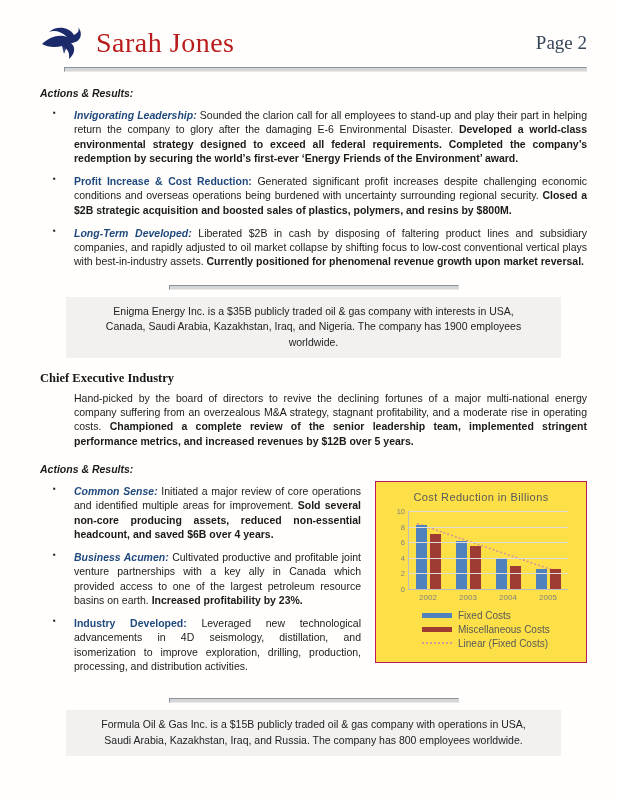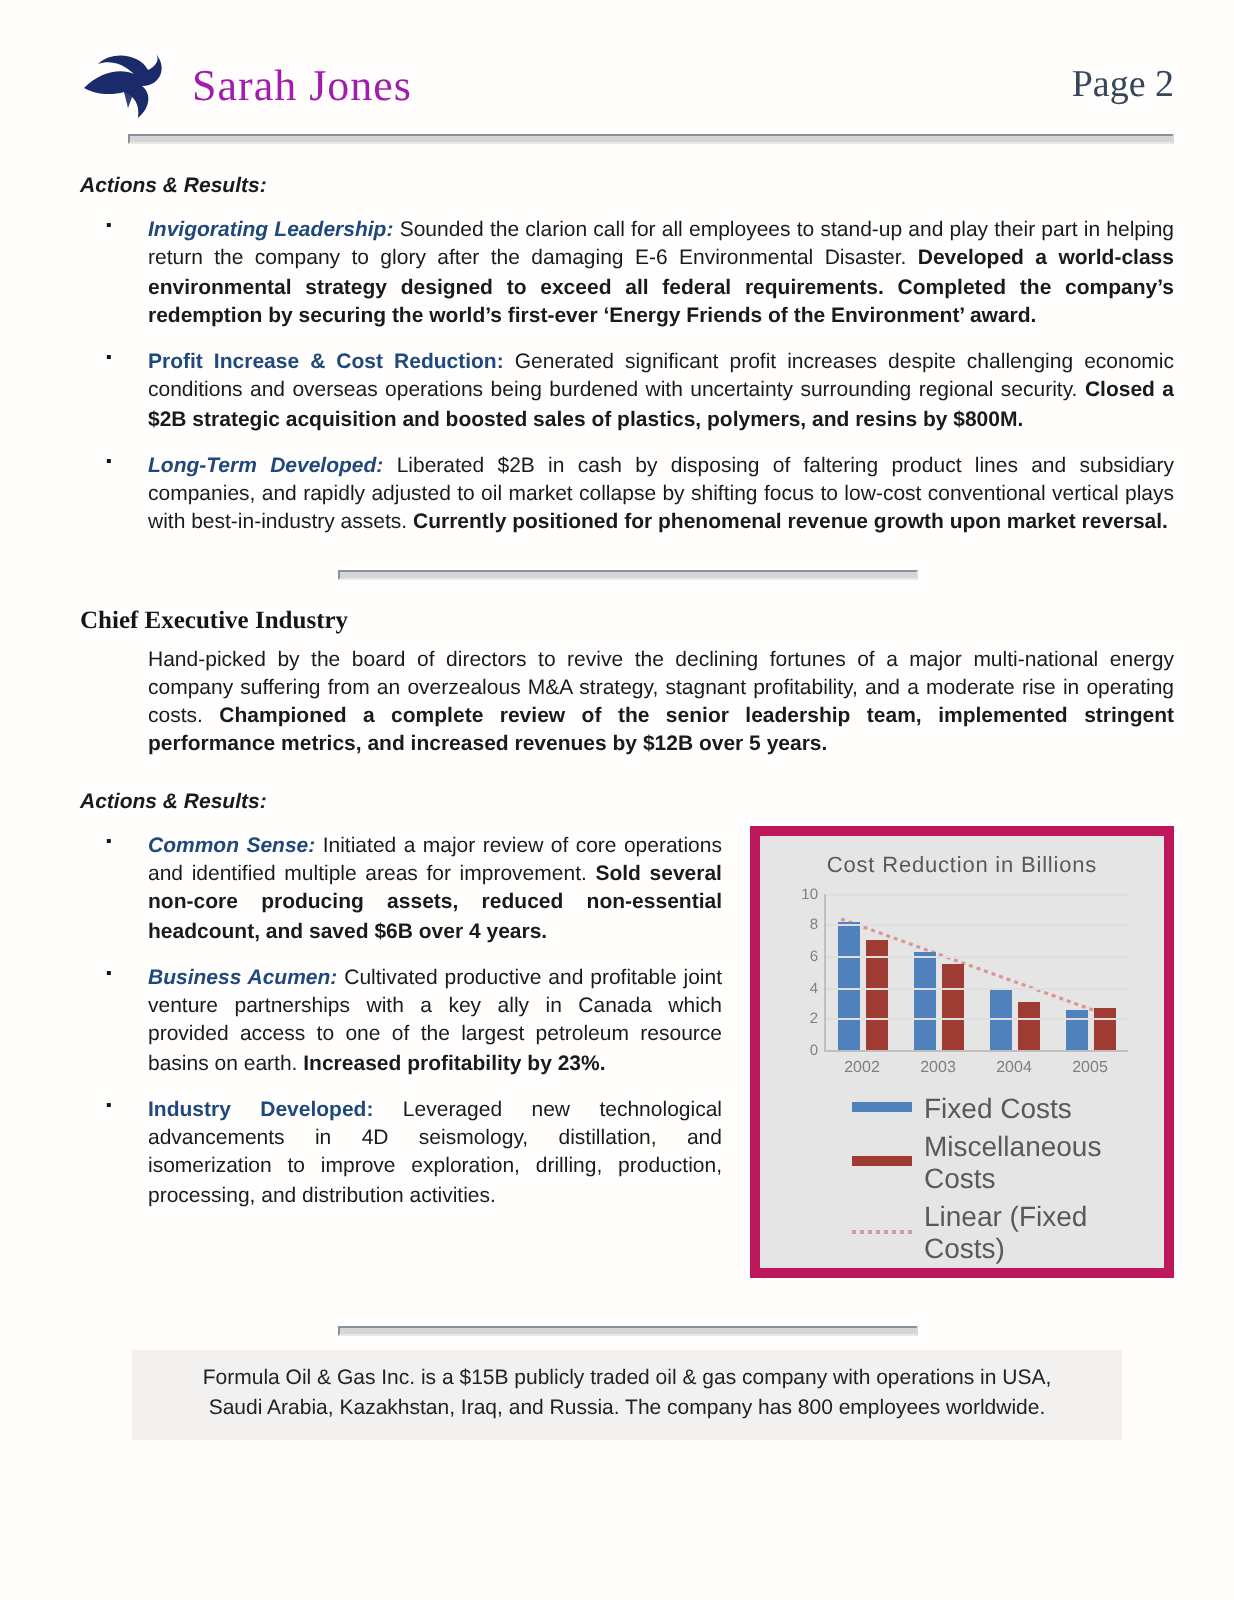--- a/index.html
+++ b/index.html
@@ -5,56 +5,56 @@
   html,body{margin:0;padding:0;background:#e8e8e8;}
   #page{
     width:617px;height:800px;margin:0 auto;background:#fffefc;
     font-family:"Liberation Sans",sans-serif;color:#1a1a1a;
     position:relative;overflow:hidden;box-sizing:border-box;
     padding:24px 30px 0 40px;
   }
   
   .hdr{display:flex;align-items:center;}
   .hdr .logo{width:46px;height:38px;flex:0 0 auto;}
-  .hdr .name{font-family:"Liberation Serif",serif;font-size:22px;color:#a21caf;margin-left:10px;letter-spacing:.5px;}
+  .hdr .name{font-family:"Liberation Serif",serif;font-size:28px;color:#b91c1c;margin-left:10px;letter-spacing:.5px;}
   .hdr .pg{margin-left:auto;font-family:"Liberation Serif",serif;font-size:19px;color:#37465a;}
   .hdr-rule{height:3px;background:#d6d6d6;border:1px solid;border-color:#87929c #dcdcdc #e9e9e9 #87929c;margin:5px 0 0 24px;}
   
   .actions{font-weight:bold;font-size:10.5px;margin:15px 0 2px;font-style:italic;}
   ul.blts{list-style:none;margin:0;padding:0;}
   ul.blts li{position:relative;padding-left:34px;margin:9px 0;font-size:10.5px;line-height:1.36;text-align:justify;}
   .bm{position:absolute;left:13px;top:0;font-size:8px;color:#111;}
   .lead{font-weight:bold;color:#1f497d;}
   .lead.it{font-style:italic;}
   .bld{font-weight:bold;}
   
   .divider{width:288px;height:3px;margin:16px auto 7px;background:#d6d6d6;border:1px solid;border-color:#87929c #dcdcdc #e9e9e9 #87929c;}
   .sec-head{text-align:center;font-family:"Liberation Serif",serif;font-size:13.5px;color:#111;margin:2px 0 8px;}
   .sec-head .co{font-weight:bold;}
   .sum-box{background:#f2f1f0;margin:0 26px;padding:7px 30px;font-size:10.5px;line-height:1.5;text-align:center;color:#222;}
   .role{font-family:"Liberation Serif",serif;font-weight:bold;font-size:12.5px;margin:13px 0 5px;color:#161616;}
   .role-desc{margin:0 0 0 34px;font-size:10.5px;line-height:1.36;text-align:justify;}
   .sec{overflow:visible;}
   
   .chart-box{
-    float:right;width:212px;margin:4px 0 8px 14px;border:5px solid #be185d;
-    background:#e5e5e5;padding:9px 8px 2px;box-sizing:border-box;
+    float:right;width:212px;margin:4px 0 8px 14px;border:1px solid #be185d;
+    background:#fde047;padding:9px 8px 13px;box-sizing:border-box;
   }
   .chart-title{font-size:11px;color:#595959;text-align:center;letter-spacing:.4px;}
   .plot-wrap{position:relative;margin:8px 10px 0 24px;}
   .plot{position:relative;height:78px;border-left:1px solid #bfbfbf;border-bottom:1px solid #bfbfbf;}
   .gline{position:absolute;left:0;right:0;height:1px;background:#e0dedd;}
   .ylab{position:absolute;right:100%;margin-right:4px;font-size:7.5px;color:#7f7f7f;transform:translateY(-50%);}
   .bars{position:absolute;inset:0;display:flex;align-items:flex-end;justify-content:space-around;}
   .bgrp{display:flex;align-items:flex-end;gap:3px;height:100%;}
   .bar{width:11px;}
   .trend{position:absolute;inset:0;width:100%;height:100%;}
   .xlabs{display:flex;justify-content:space-around;margin:3px 10px 0 24px;font-size:8px;color:#7f7f7f;}
   .legend{margin:8px 0 0 38px;display:flex;flex-direction:column;gap:3px;}
-  .leg-row{display:flex;align-items:center;gap:6px;font-size:14px;color:#595959;}
+  .leg-row{display:flex;align-items:center;gap:6px;font-size:10px;color:#595959;}
   .sw{width:30px;height:5px;flex:0 0 auto;}
   .sw.dot{height:0;border-top:2px dotted #d99694;background:none;}
   .clr{clear:both;}
 </style>
 </head>
 <body>
 
 <div id="page">
 
   <div class="hdr">
@@ -83,20 +83,21 @@
     </li>
     <li>
       <span class="bm">▪</span>
       <span class="lead it">Long-Term Developed:</span>
       <span>Liberated $2B in cash by disposing of faltering product lines and subsidiary companies, and rapidly adjusted to oil market collapse by shifting focus to low-cost conventional vertical plays with best-in-industry assets.</span>
       <span class="bld">Currently positioned for phenomenal revenue growth upon market reversal.</span>
     </li>
   </ul>
 
   <div class="divider"></div>
+  <div class="sum-box">Enigma Energy Inc. is a $35B publicly traded oil &amp; gas company with interests in USA, Canada, Saudi Arabia, Kazakhstan, Iraq, and Nigeria.  The company has 1900 employees worldwide.</div>
   <div class="role">Chief Executive Industry</div>
   <p class="role-desc"><span>Hand-picked by the board of directors to revive the declining fortunes of a major multi-national energy company suffering from an overzealous M&amp;A strategy, stagnant profitability, and a moderate rise in operating costs.</span>
     <span class="bld">Championed a complete review of the senior leadership team, implemented stringent performance metrics, and increased revenues by $12B over 5 years.</span></p>
 
   <div class="sec">
     <div class="actions">Actions &amp; Results:</div>
 
     <div class="chart-box">
       <div class="chart-title">Cost Reduction in Billions</div>
       <div class="plot-wrap">

